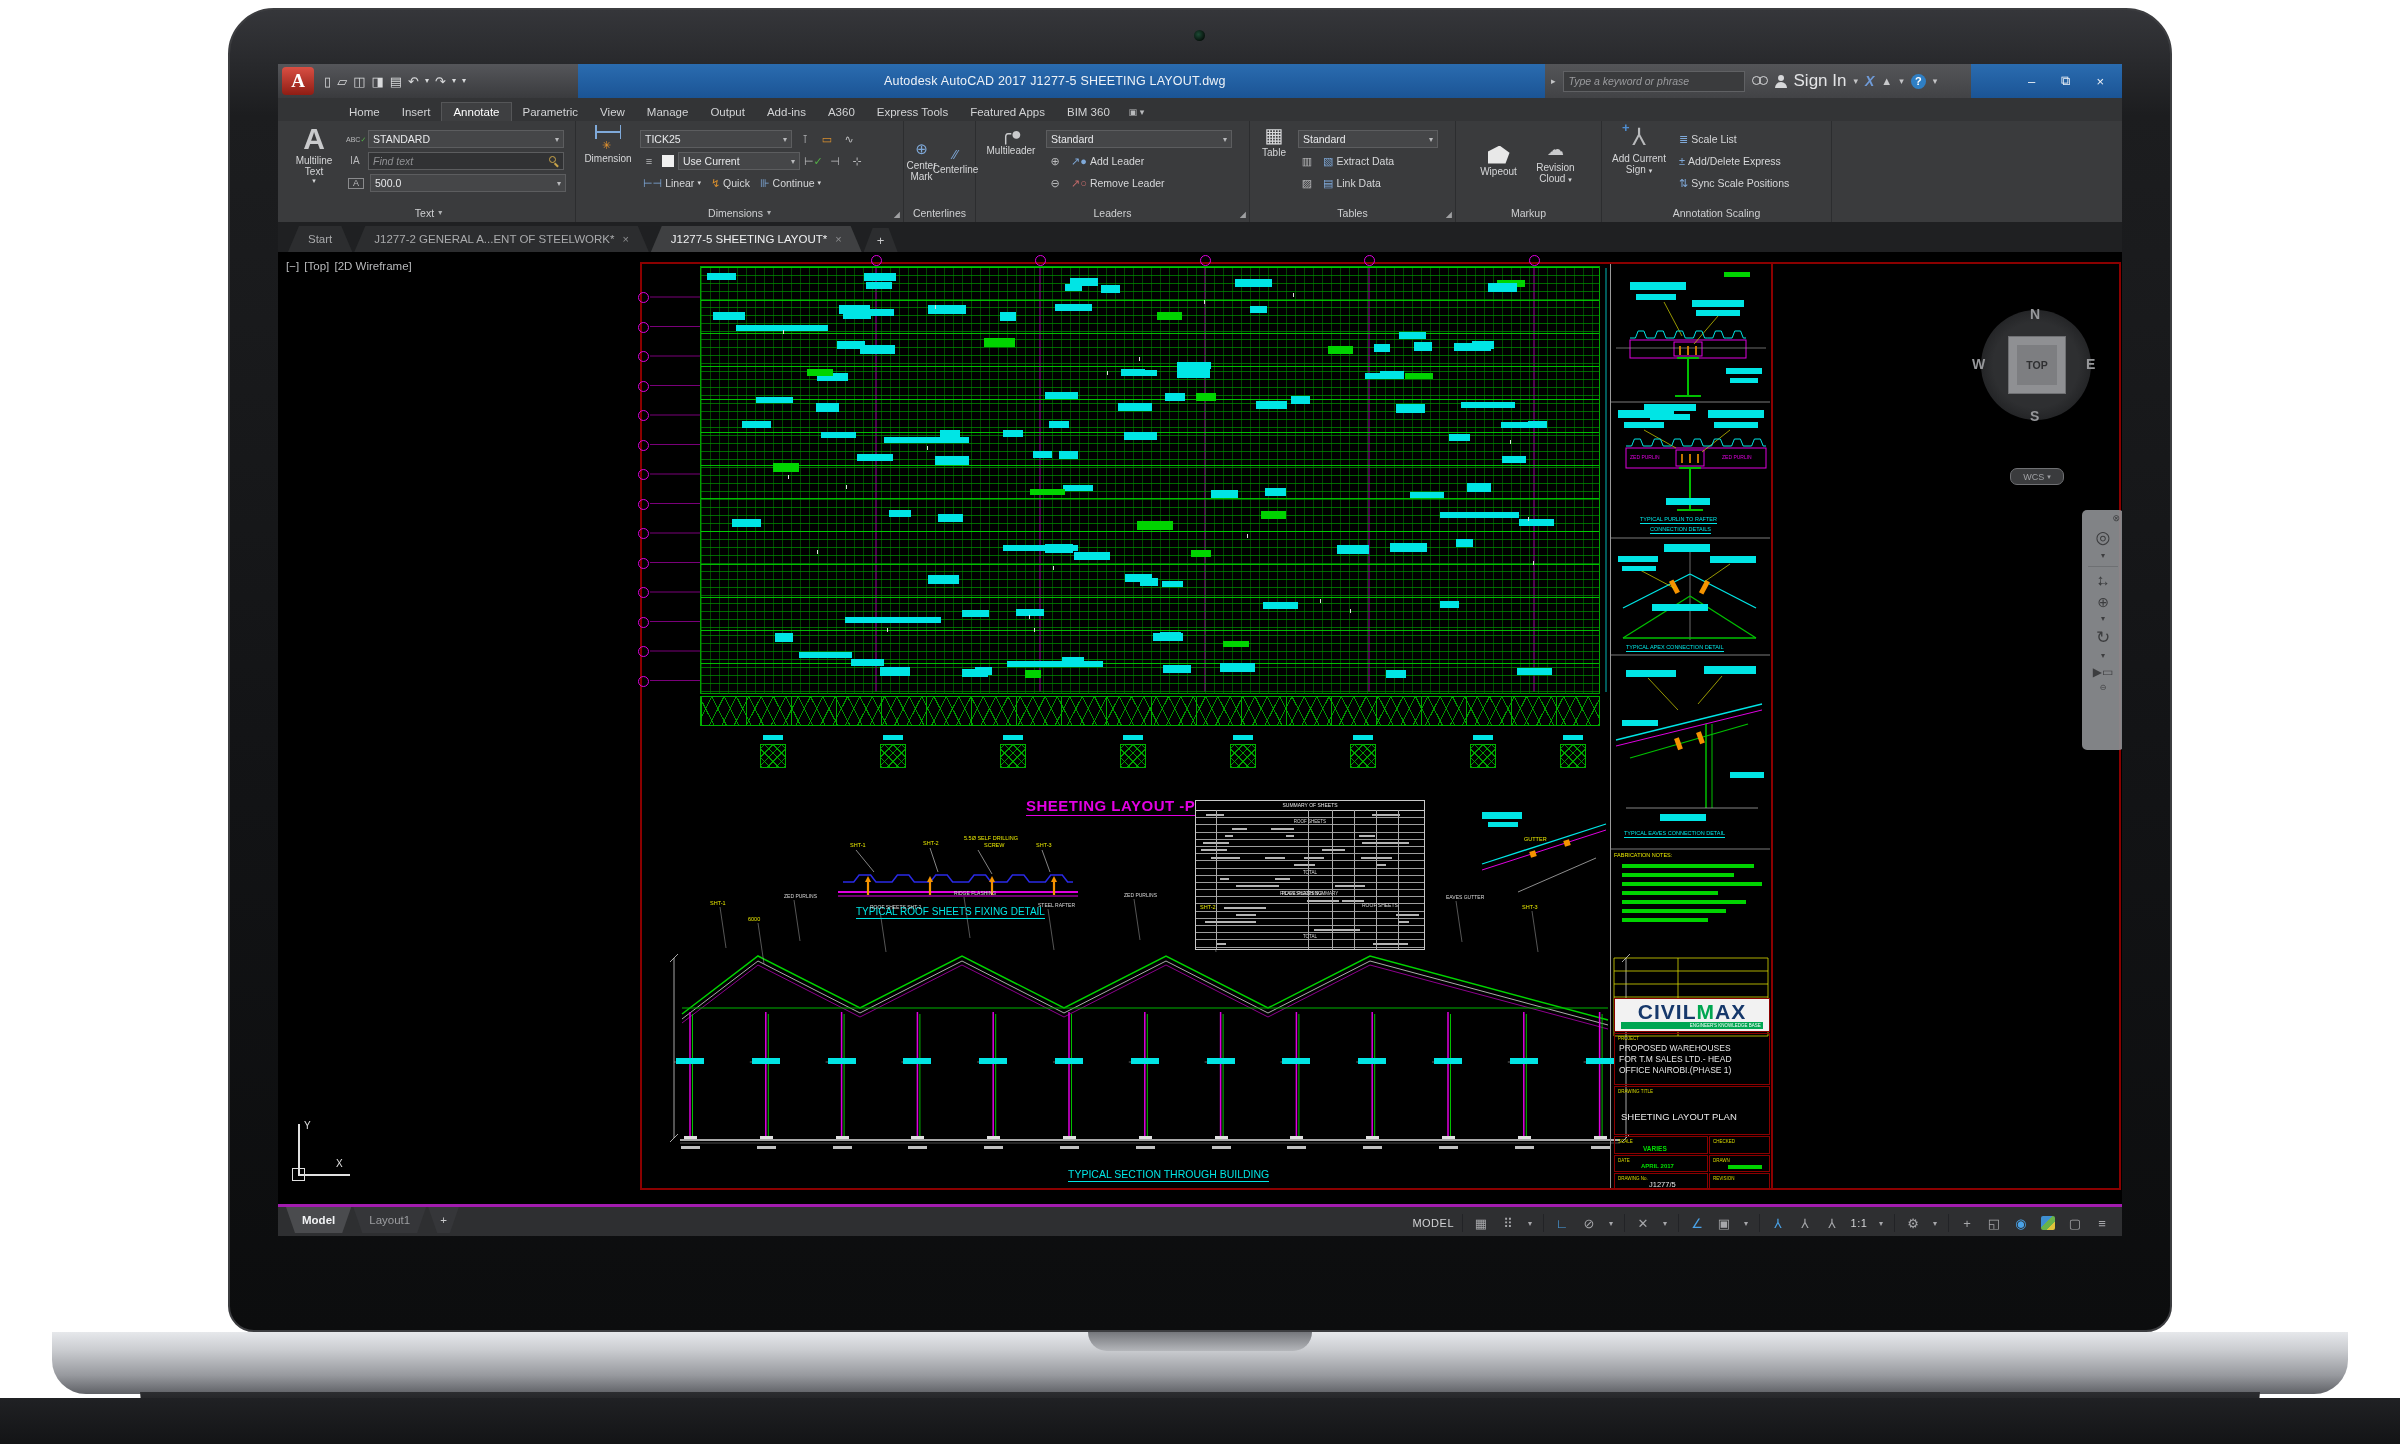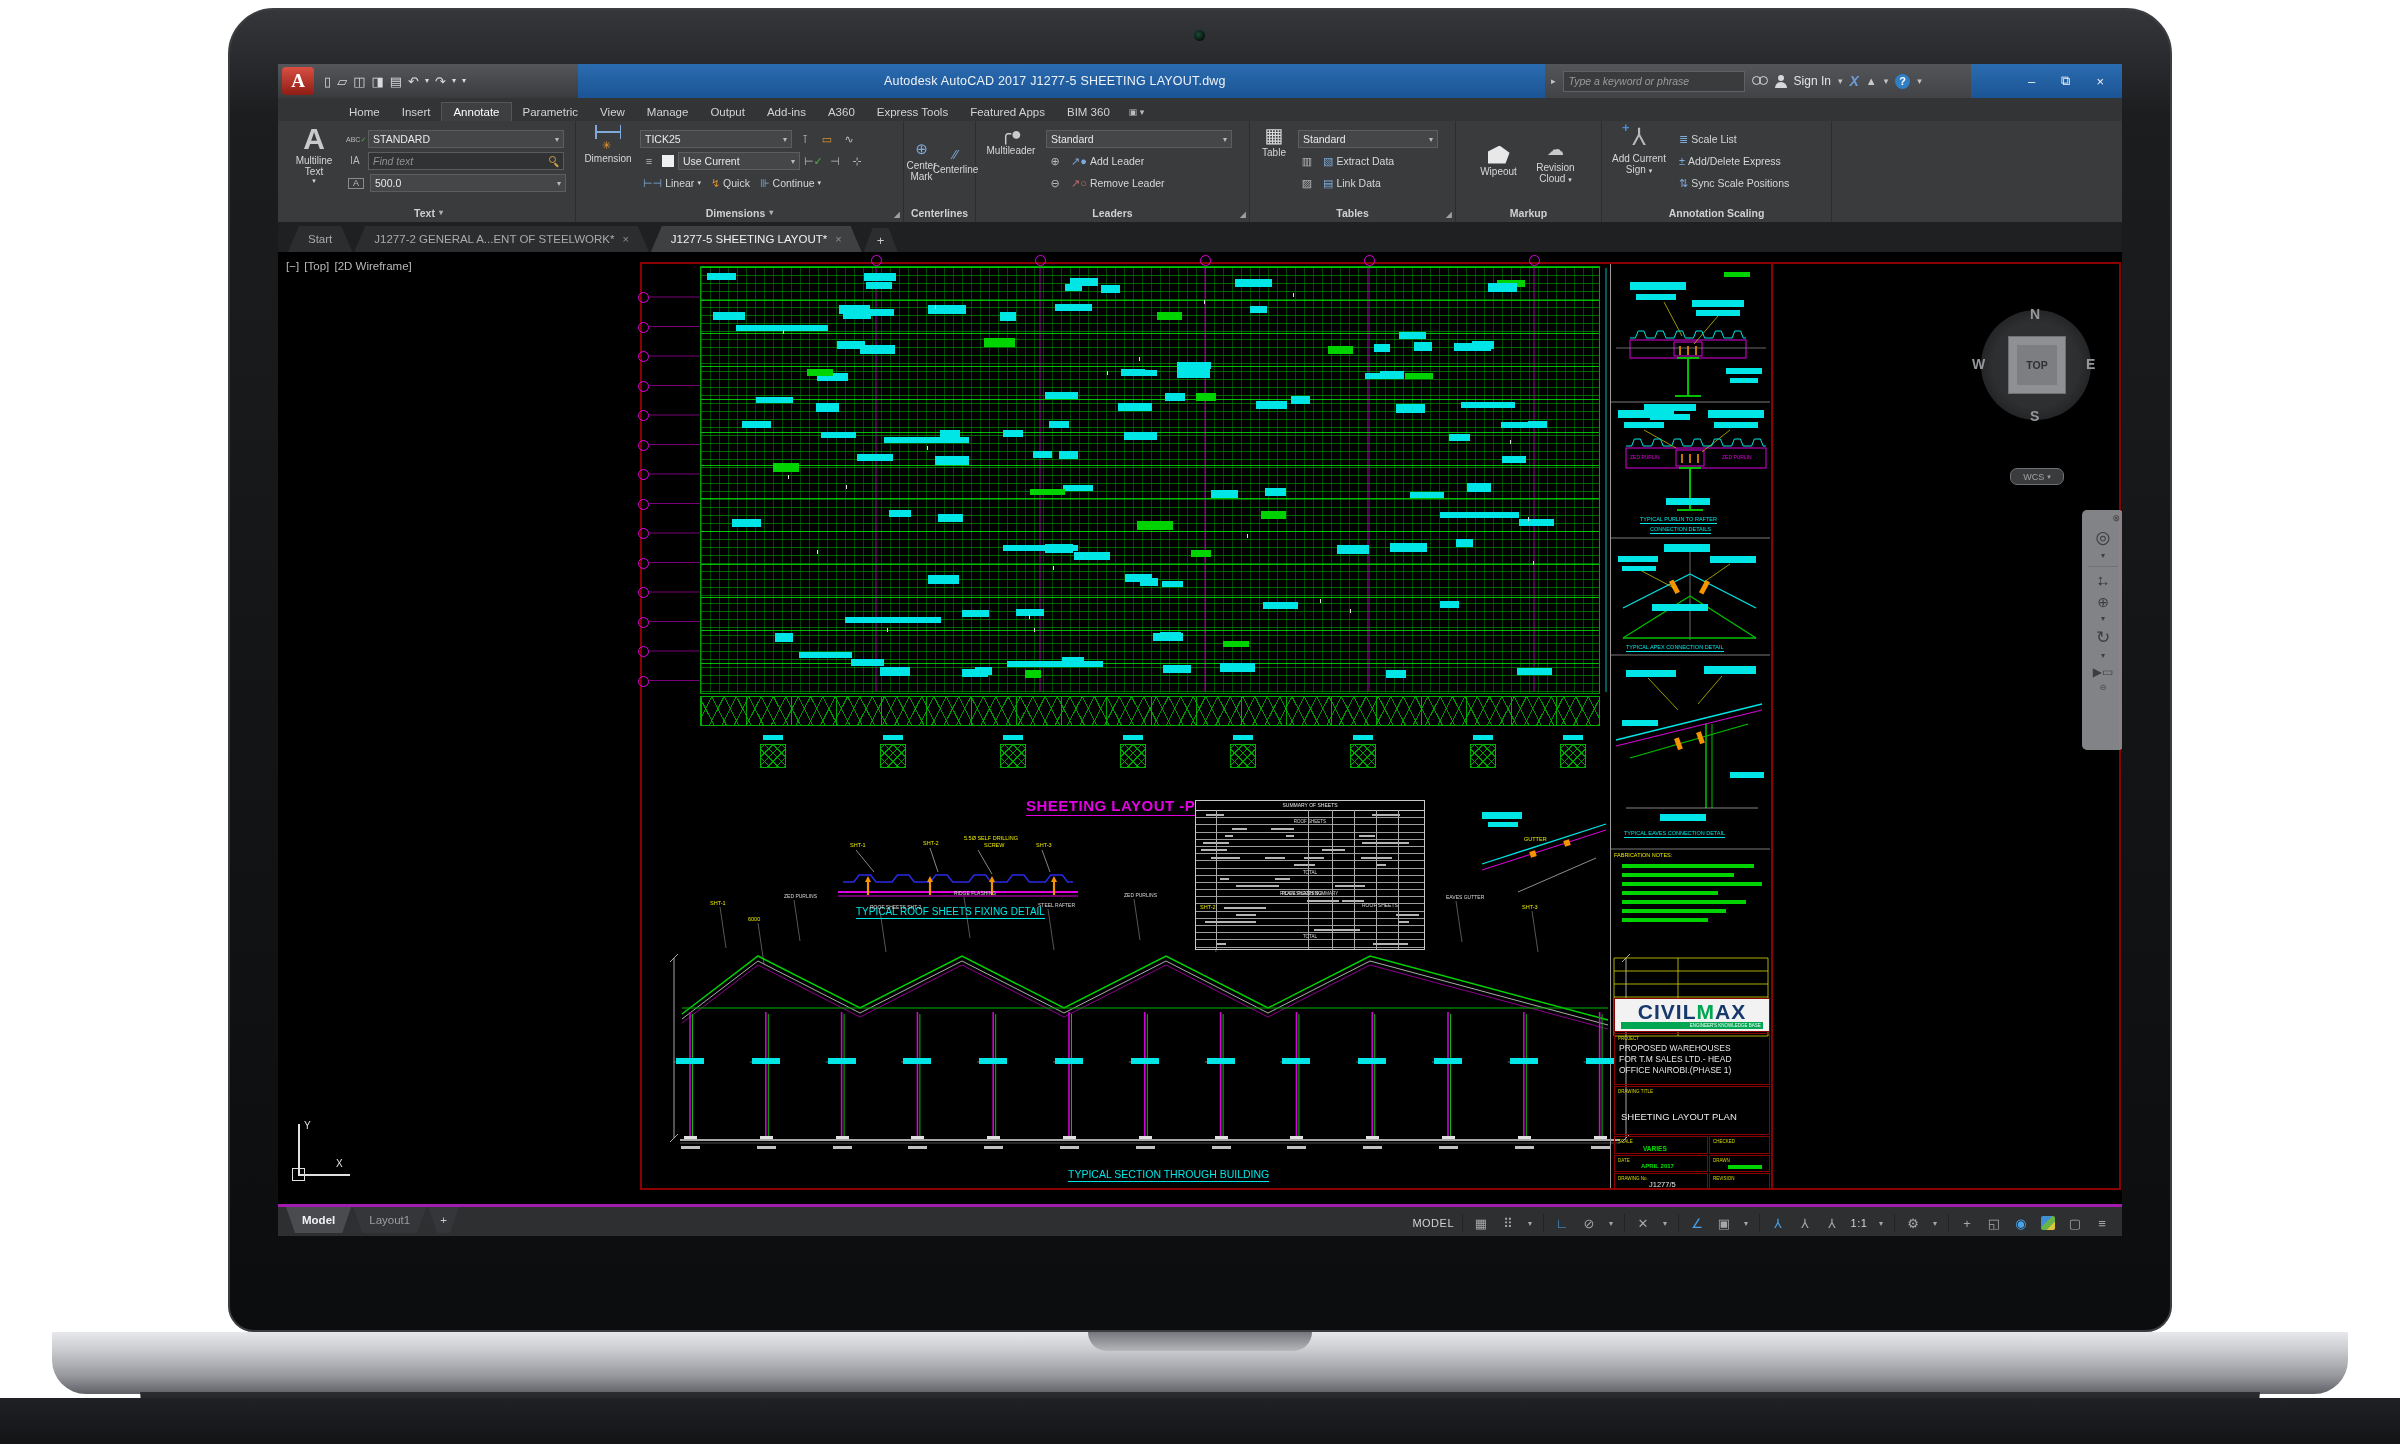--- a/index.html
+++ b/index.html
@@ -28,34 +28,34 @@
   .qat span{color:#d9dadc;font-size:13px;line-height:1;cursor:default;}
   .tb-title{position:absolute;left:606px;top:0;height:34px;display:flex;align-items:center;color:#eef2f7;font-size:12.5px;letter-spacing:.2px;}
   .infocenter{position:absolute;left:1267px;top:0;width:426px;height:34px;background:linear-gradient(180deg,#545558,#424346);display:flex;align-items:center;gap:7px;padding:0 6px;box-sizing:border-box;}
   .ic-search{width:170px;height:19px;background:#3a3b3d;border:1px solid #606164;color:#9a9b9e;font-style:italic;font-size:10.5px;display:flex;align-items:center;padding:0 5px;}
   .binoc{position:relative;width:16px;height:10px;}
   .binoc i{position:absolute;top:0;width:9px;height:9px;border:1.6px solid #d7d8da;border-radius:50%;box-sizing:border-box;}
   .binoc i:first-child{left:0;} .binoc i:last-child{right:0;}
   .person{position:relative;width:12px;height:13px;}
   .person em{position:absolute;left:3px;top:0;width:6px;height:6px;border-radius:50%;background:#d7d8da;}
   .person b{position:absolute;left:0;bottom:0;width:12px;height:6px;border-radius:6px 6px 0 0;background:#d7d8da;}
-  .ic-txt{color:#e3e4e6;font-size:12px;}
+  .ic-txt{color:#e3e4e6;font-size:17px;}
   .ic-dd{color:#c4c5c7;font-size:9px;}
   .xchg{color:#6f9bd8;font-weight:bold;font-size:14px;font-style:italic;}
   .a360{color:#c9cacc;font-size:11px;}
   .helpq{width:15px;height:15px;border-radius:50%;background:#2f7fc4;color:#fff;font-size:11px;font-weight:bold;display:flex;align-items:center;justify-content:center;}
   .winbtns{position:absolute;right:18px;top:0;height:34px;display:flex;align-items:center;gap:26px;color:#eef2f7;font-size:13px;}
   
   .ribbontabs{position:absolute;left:0;top:34px;width:1844px;height:23px;background:#333436;display:flex;align-items:flex-end;padding-left:60px;box-sizing:border-box;}
   .rtab{color:#d2d3d5;font-size:11.5px;padding:3px 11px;cursor:default;}
   .rtab.active{background:#3e3f41;color:#fff;border:1px solid #555658;border-bottom:none;}
   .ribbon{position:absolute;left:0;top:57px;width:1844px;height:101px;background:#3a3b3d;}
   .panel{position:absolute;top:0;height:101px;border-right:1px solid #2c2d2f;box-sizing:border-box;}
   .pbody{position:absolute;left:0;top:0;right:0;height:80px;display:flex;align-items:center;padding:2px 4px;box-sizing:border-box;gap:4px;}
-  .plabel{position:absolute;left:0;bottom:0;right:0;height:19px;display:flex;align-items:center;justify-content:center;gap:4px;color:#cfd0d2;font-size:10.5px;font-weight:bold;}
+  .plabel{position:absolute;left:0;bottom:0;right:0;height:19px;display:flex;align-items:center;justify-content:center;gap:4px;color:#cfd0d2;font-size:10.5px;}
   .plabel .dd{font-size:8px;color:#aeb0b2;}
   .pexp{position:absolute;right:3px;bottom:3px;color:#9fa0a2;font-size:8px;}
   .bigbtn{width:56px;height:76px;display:flex;flex-direction:column;align-items:center;justify-content:flex-start;color:#d6d7d9;font-size:10px;text-align:center;}
   .bigA{font-size:30px;color:#c9cacc;line-height:32px;font-weight:bold;}
   .rrows{display:flex;flex-direction:column;gap:3px;justify-content:center;}
   .rrow{display:flex;align-items:center;gap:4px;height:19px;}
   .ric{width:18px;color:#b9babc;font-size:11px;text-align:center;line-height:1;}
   .ric .gch{color:#53b046;}
   .combo{background:#454648;border:1px solid #5c5d5f;color:#e8e9eb;font-size:10.5px;height:18px;display:flex;align-items:center;justify-content:space-between;padding:0 4px;box-sizing:border-box;}
   .combo .dd{color:#b9babc;font-size:8px;margin-left:6px;}

